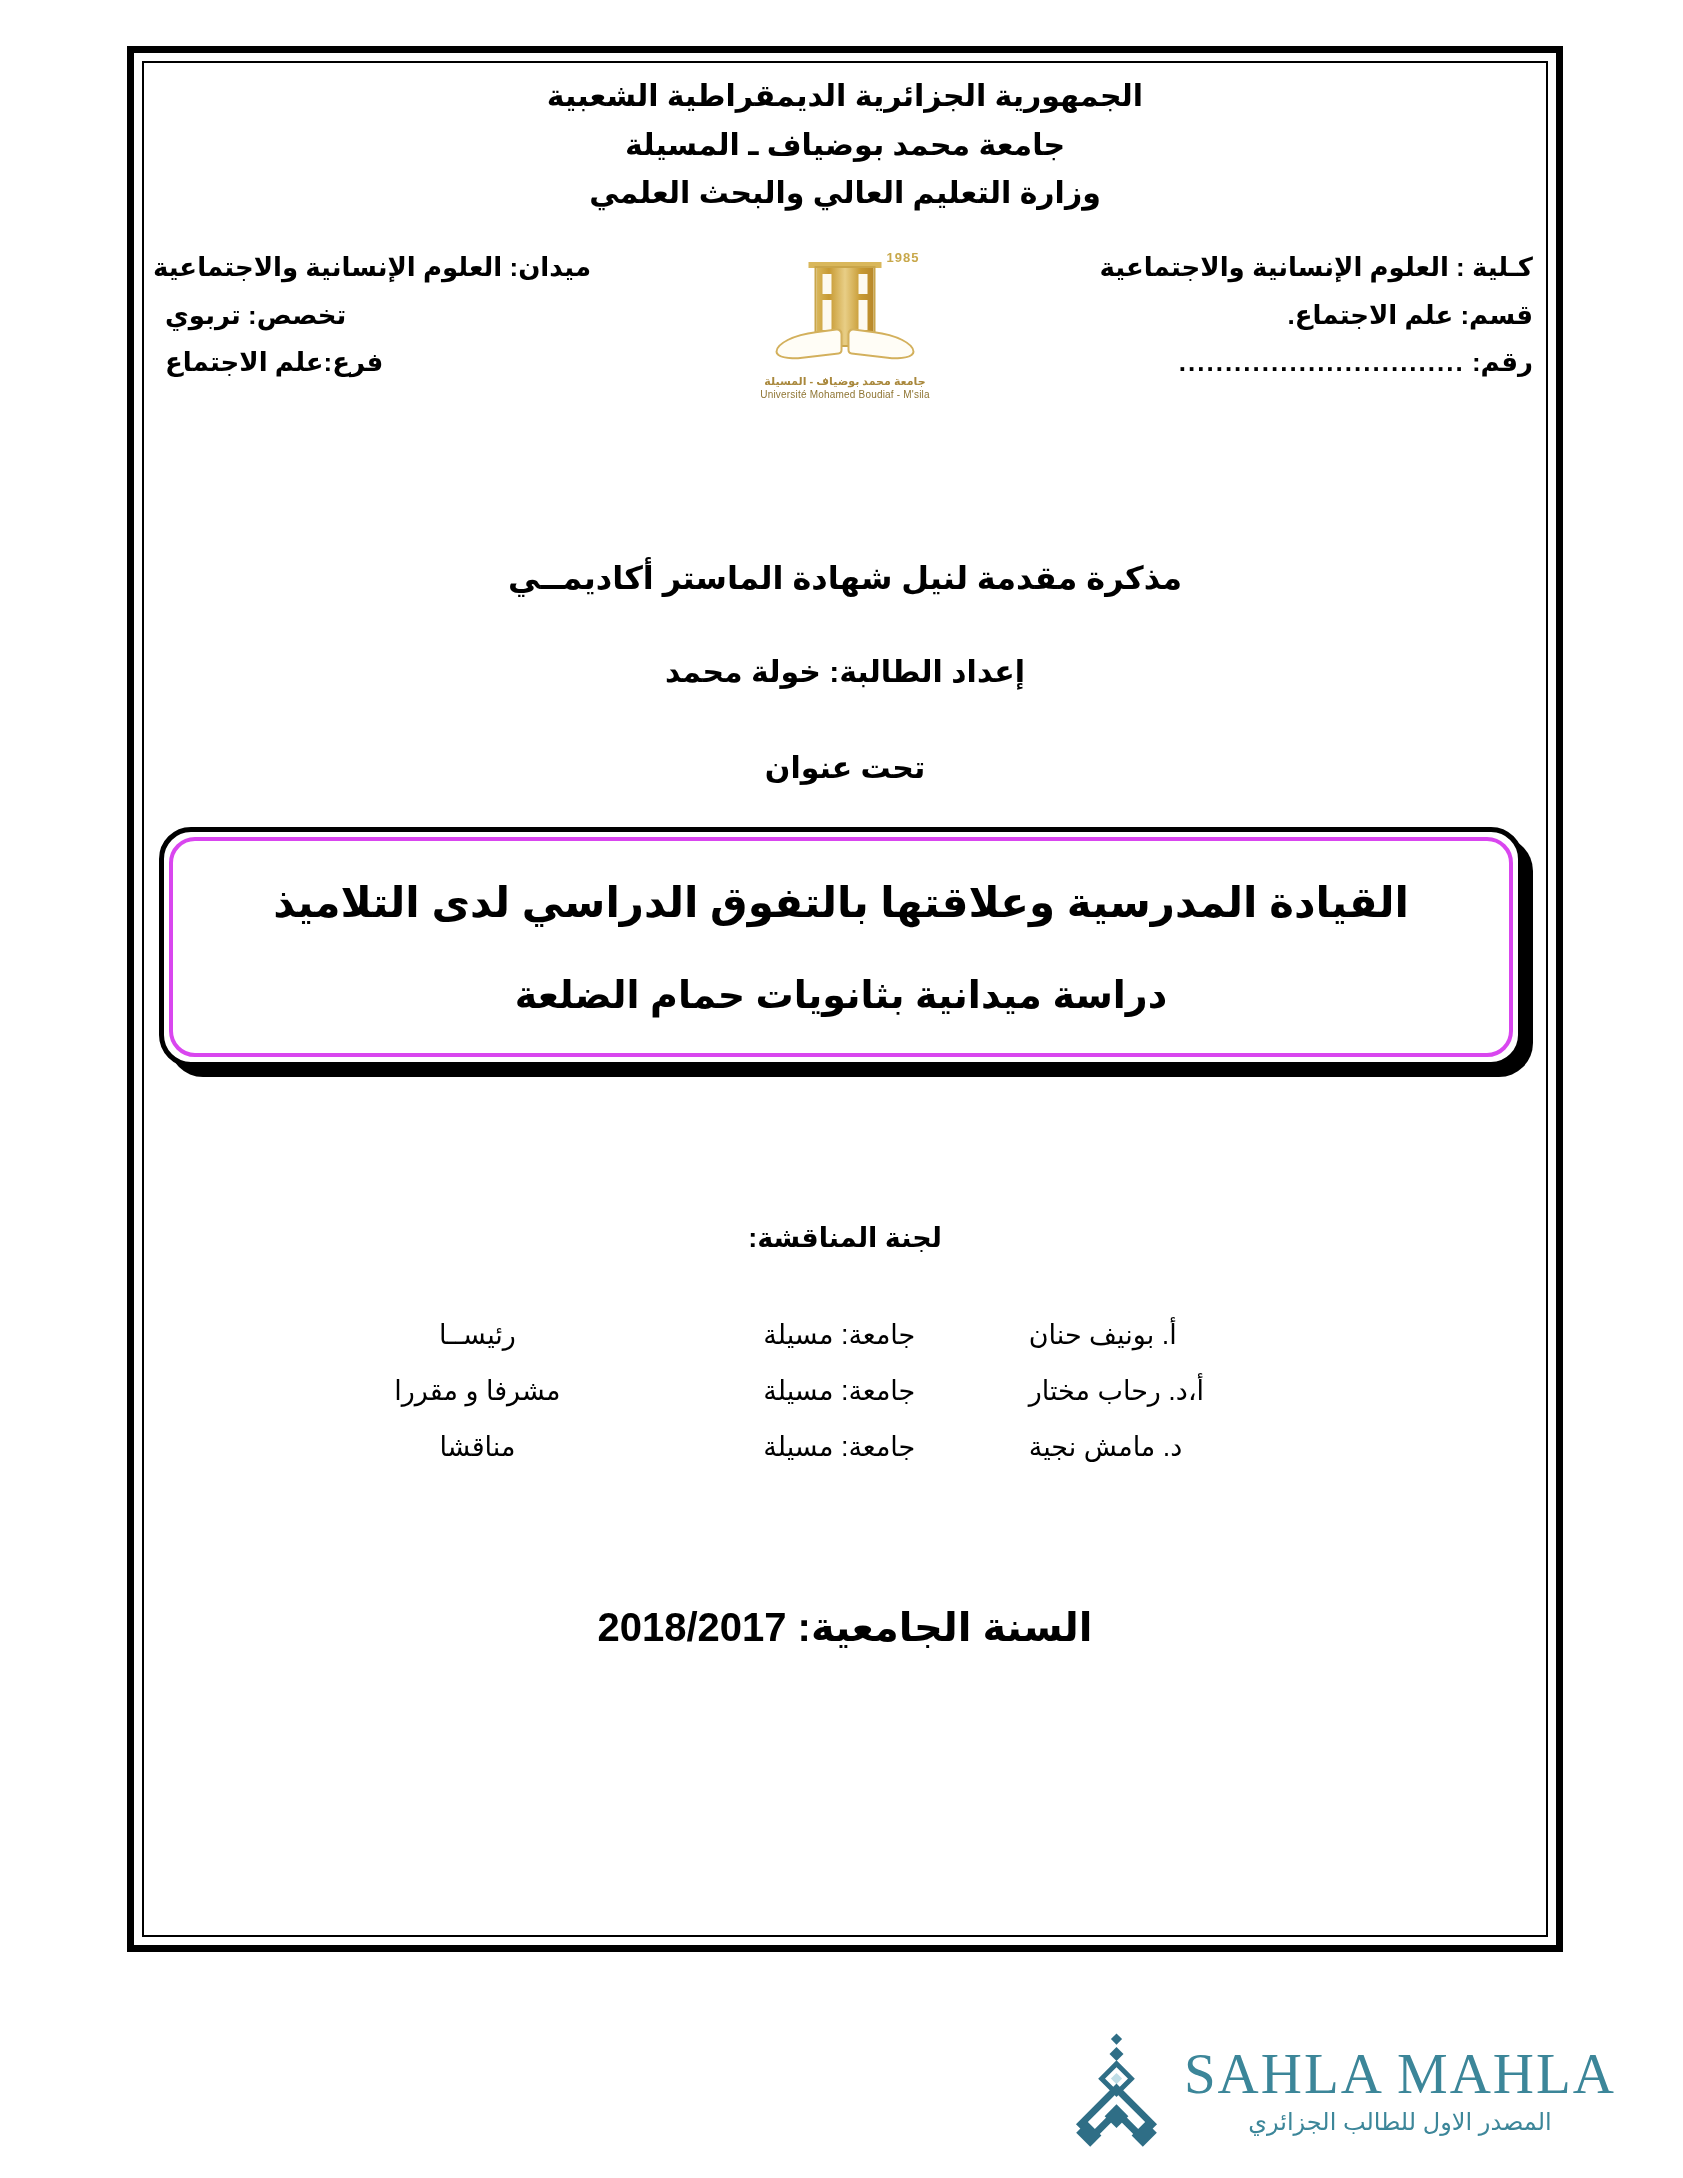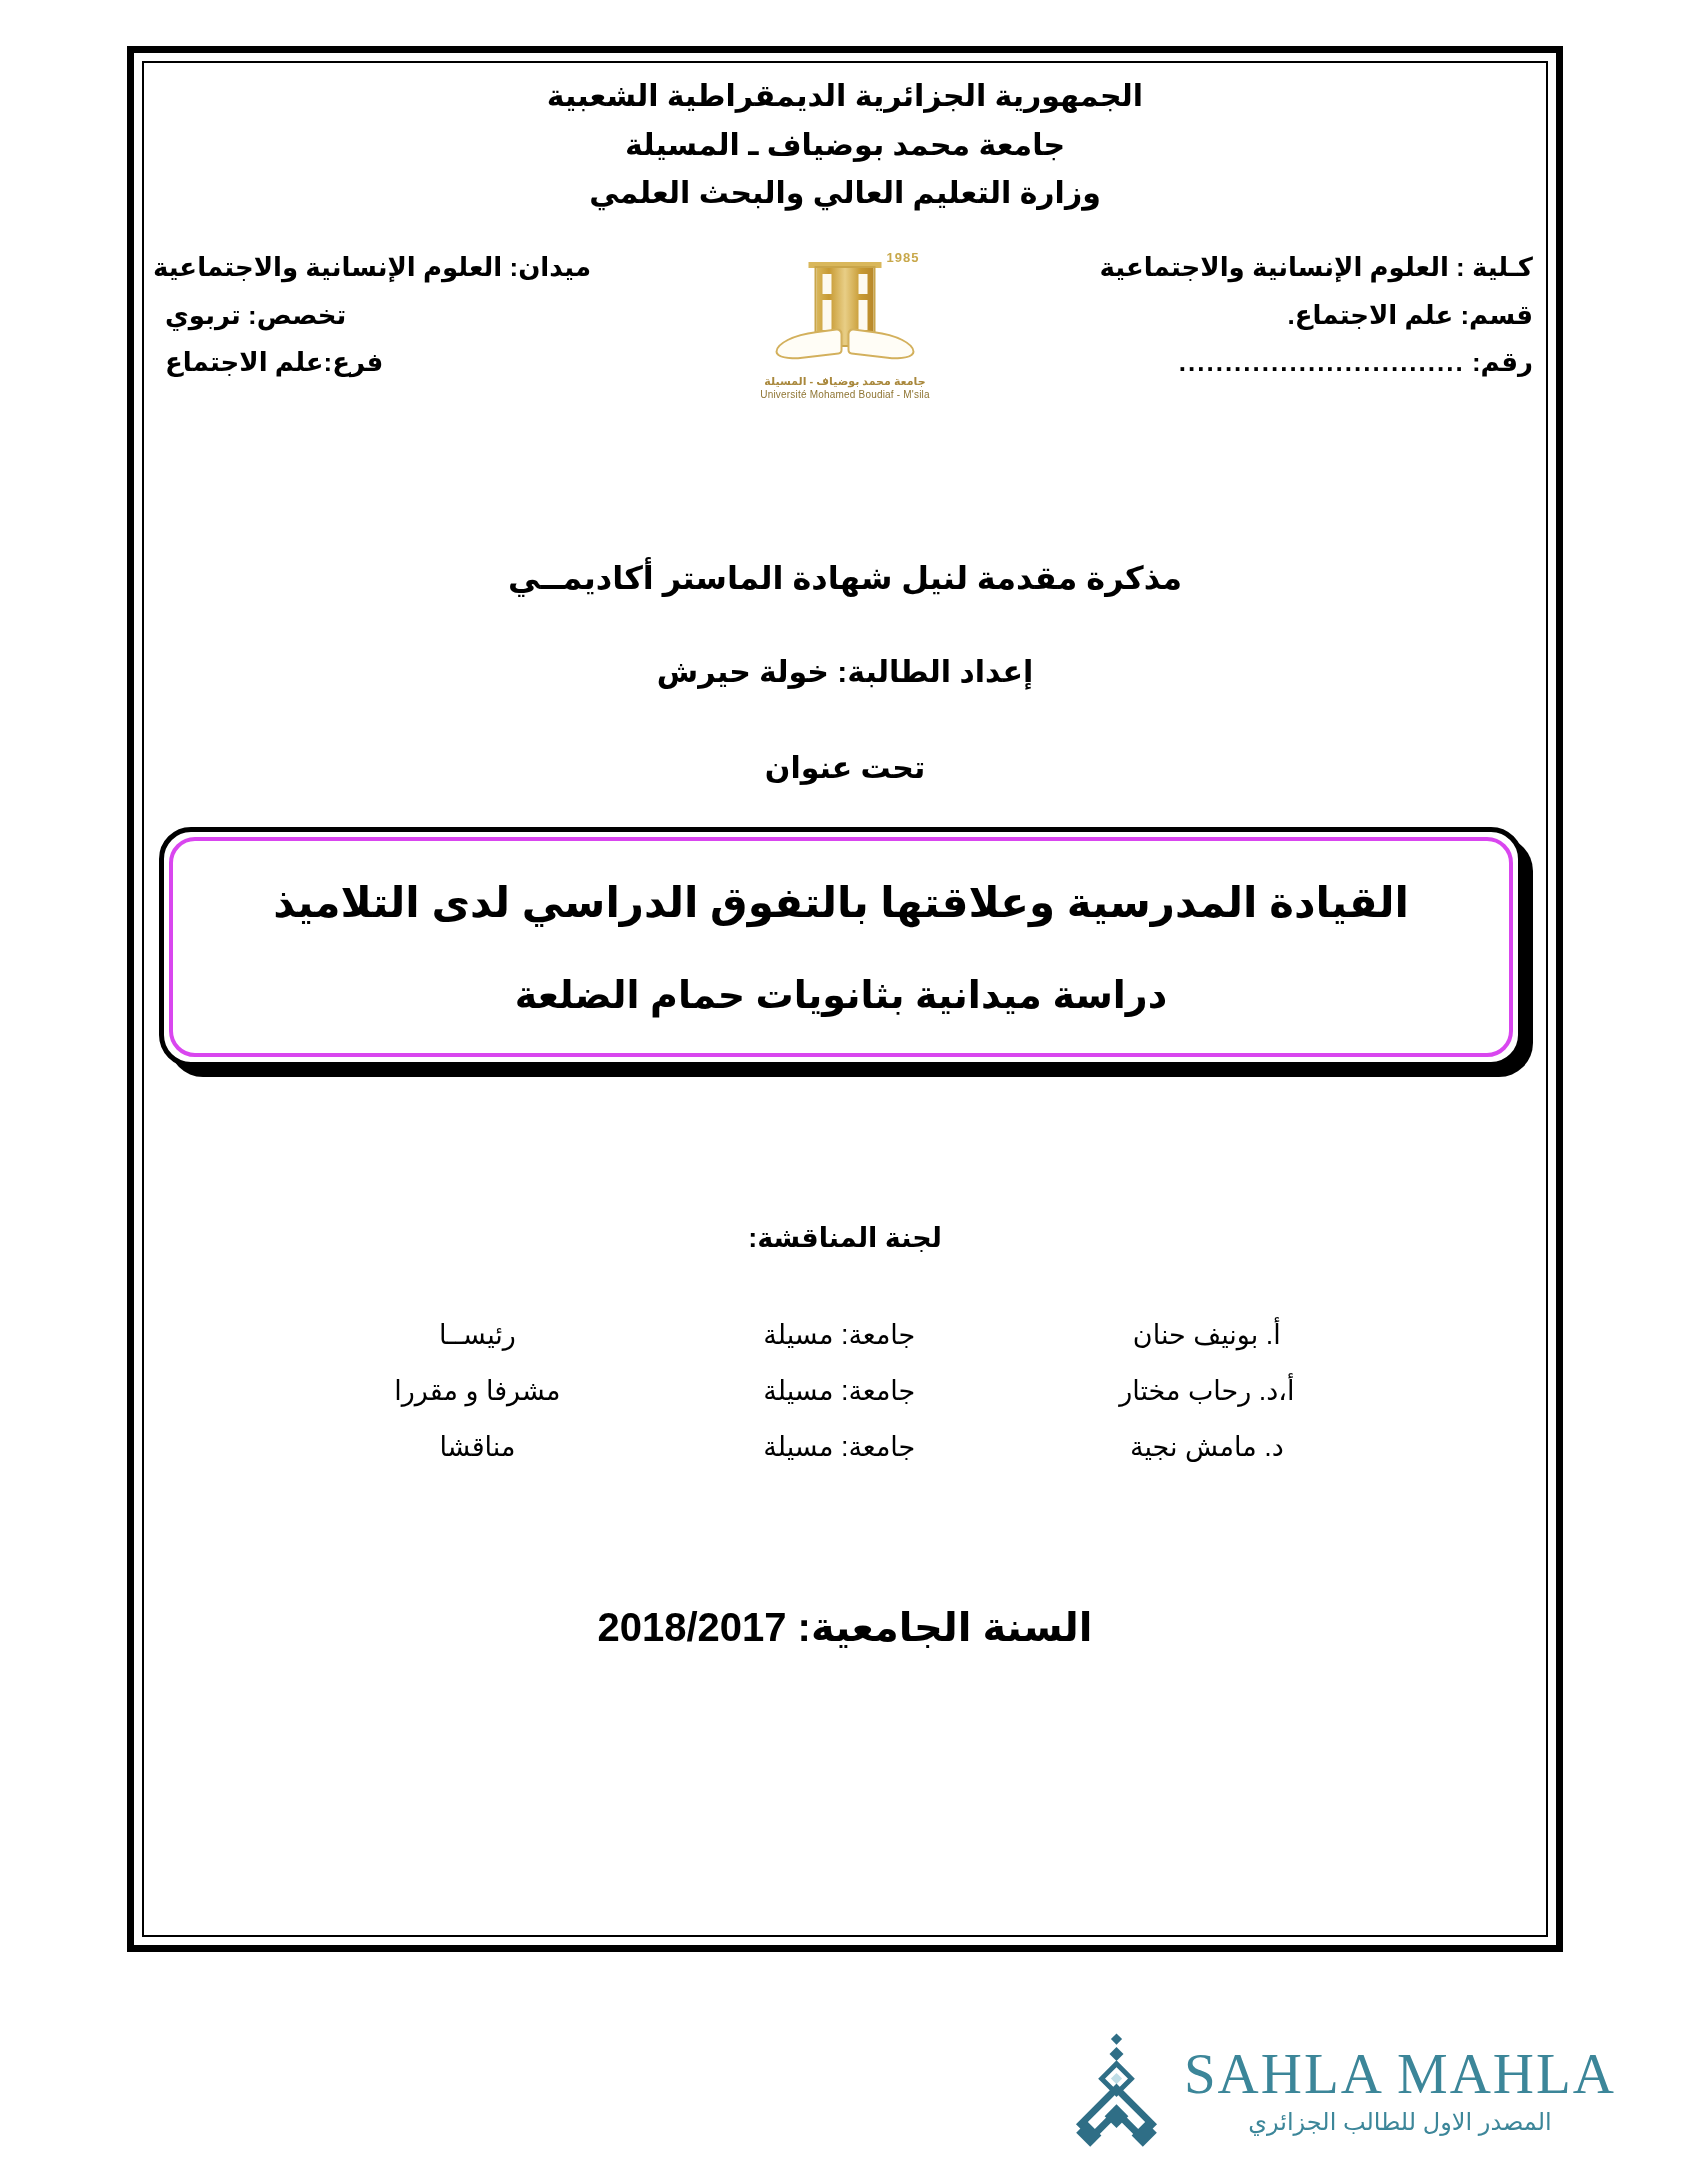--- a/index.html
+++ b/index.html
@@ -258,21 +258,21 @@
   .jury-table {
     margin: 53px auto 0 auto;
     width: 1148px;
     border-collapse: collapse;
   }
   .jury-table td {
     font-size: 27px;
     padding: 12px 0;
     white-space: nowrap;
   }
-  .jury-name { text-align: center;  width: 34%; padding-right: 34px !important; }
+  .jury-name { text-align: left;  width: 34%; padding-right: 34px !important; }
   .jury-univ { text-align: center; width: 33%; }
   .jury-role { text-align: center;   width: 33%; padding-left: 34px !important; }
 
   
   .academic-year {
     text-align: center;
     font-weight: bold;
     font-size: 40px;
     margin-top: 129px;
   }
@@ -353,21 +353,21 @@
     <div class="info-col left">
       <div>ميدان: العلوم الإنسانية والاجتماعية</div>
       <div>تخصص: تربوي</div>
       <div>فرع:علم الاجتماع</div>
     </div>
 
   </div>
 
   <div class="mid">
     <div class="degree-line">مذكرة مقدمة لنيل شهادة الماستر أكاديمــي</div>
-    <div class="student-line">إعداد الطالبة:  خولة حيرش</div>
+    <div class="student-line">إعداد الطالبة:  خولة محمد</div>
     <div class="under-title">تحت عنوان</div>
   </div>
 
   <div class="title-box-wrap">
     <div class="title-box-shadow"></div>
     <div class="title-box">
       <div class="title-box-inner">
         <div class="title-line-1">القيادة المدرسية وعلاقتها بالتفوق الدراسي لدى التلاميذ</div>
         <div class="title-line-2">دراسة ميدانية بثانويات حمام الضلعة</div>
       </div>

